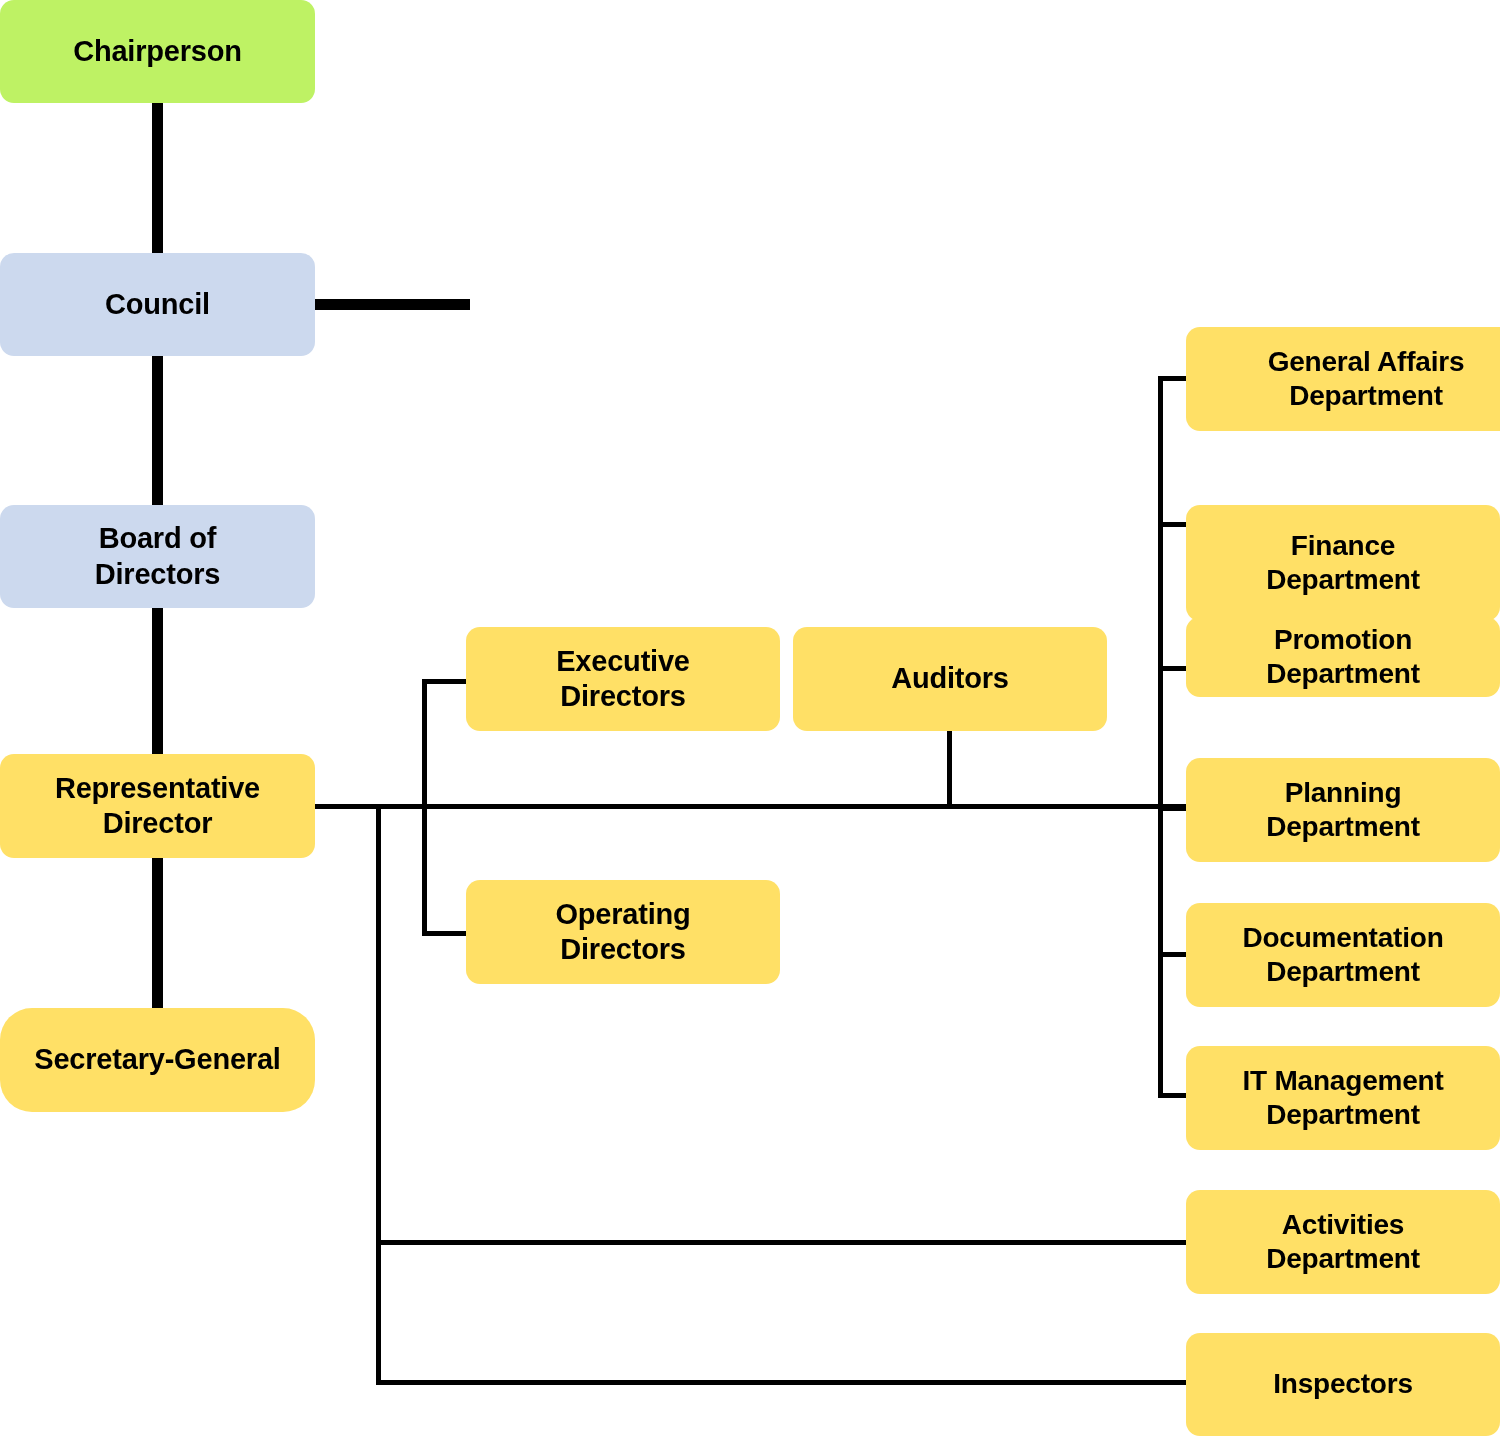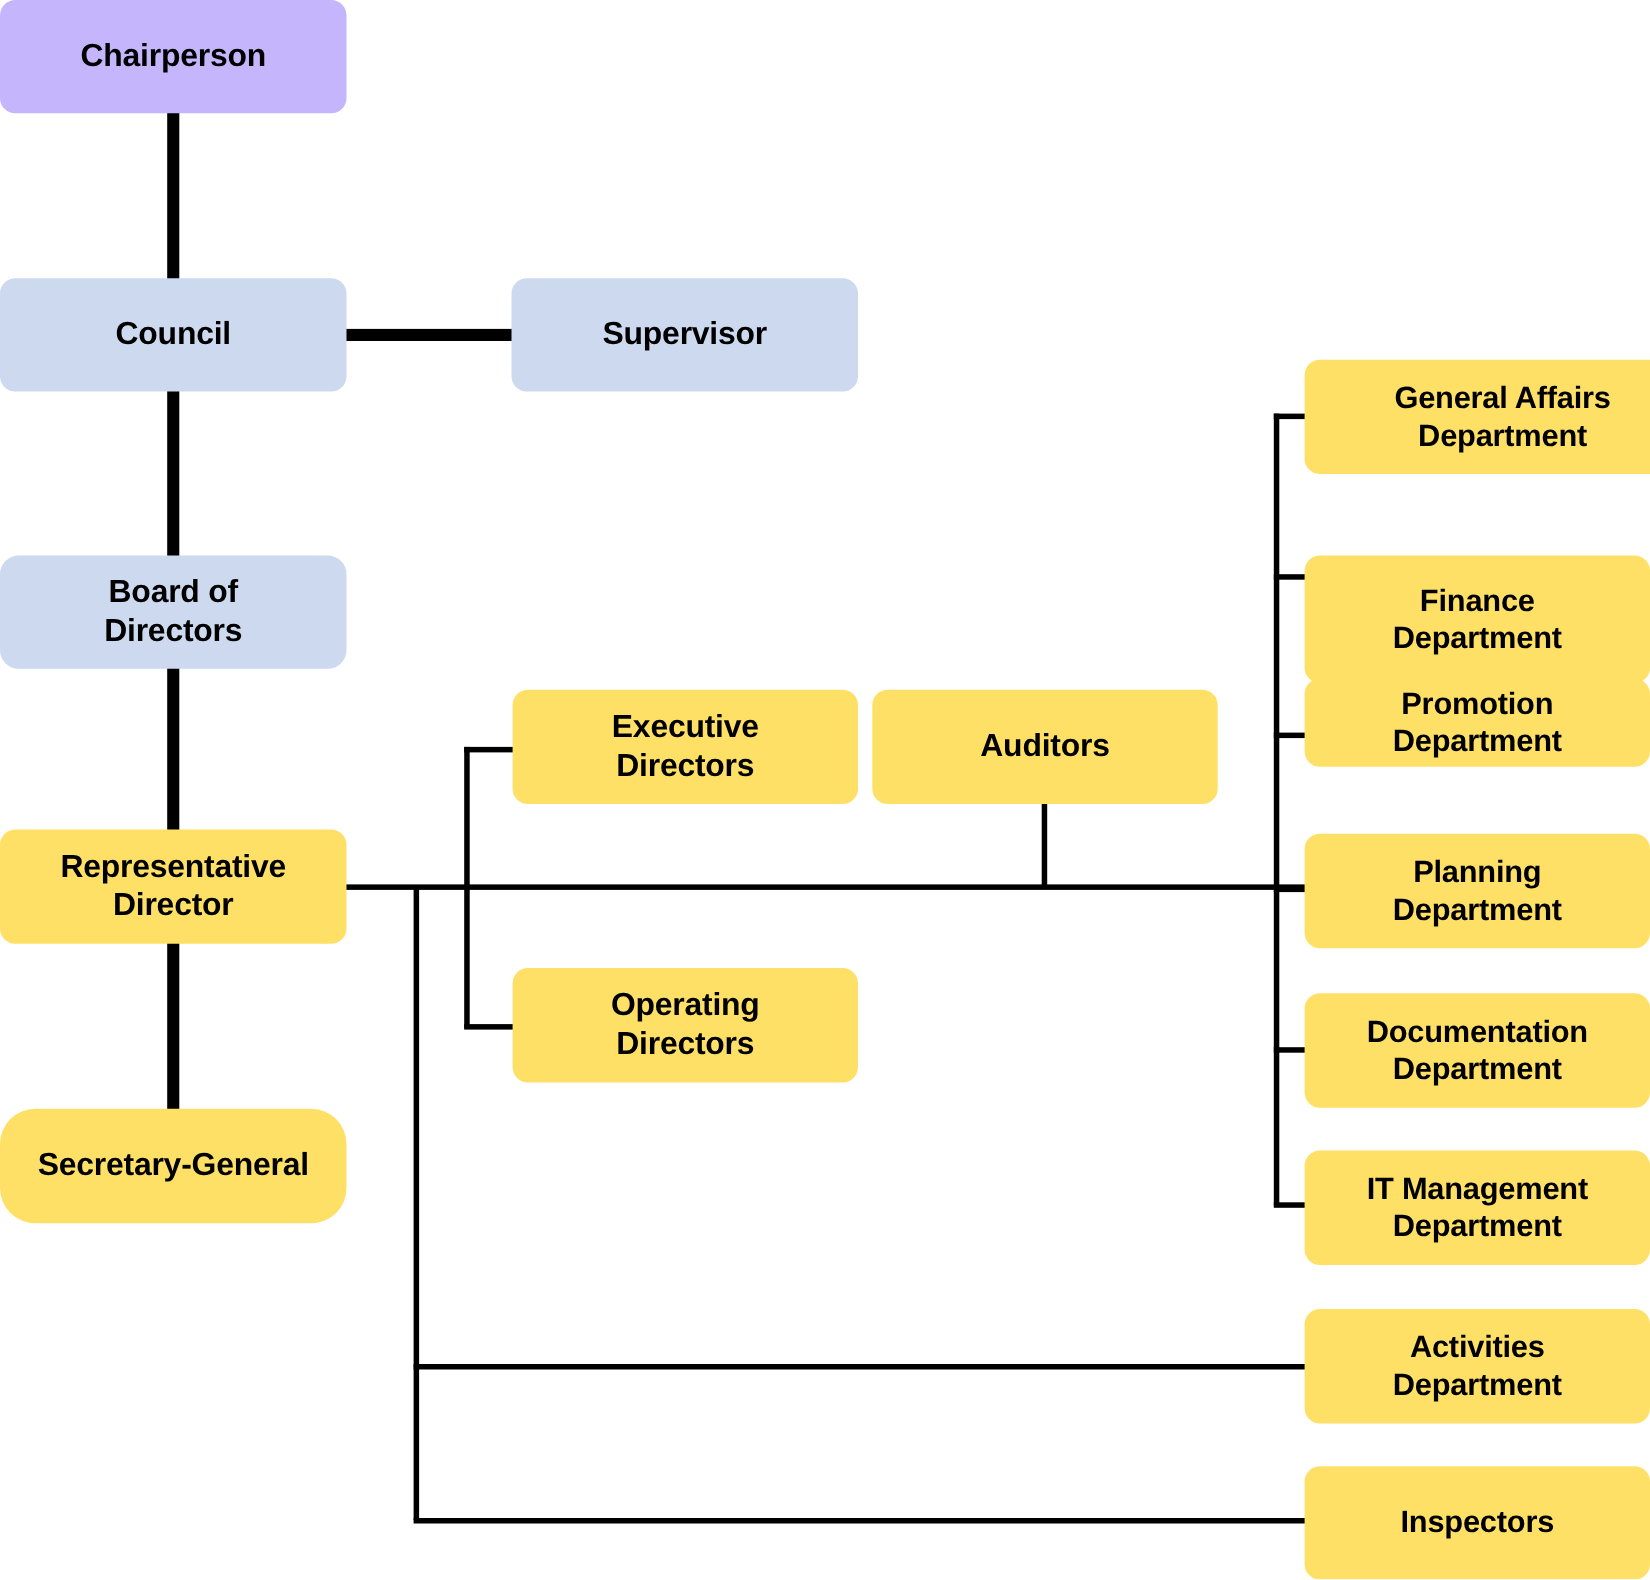--- a/index.html
+++ b/index.html
@@ -73,30 +73,27 @@
   <div class="edge thin-h" style="left: 1158px; top: 522px; width: 32px; background: rgb(0, 0, 0);"></div>
   <div class="edge thin-h" style="left: 1158px; top: 666px; width: 32px; background: rgb(0, 0, 0);"></div>
   <div class="edge thin-h" style="left: 1158px; top: 806px; width: 32px; background: rgb(0, 0, 0);"></div>
   <div class="edge thin-h" style="left: 1158px; top: 952px; width: 32px; background: rgb(0, 0, 0);"></div>
   <div class="edge thin-h" style="left: 1158px; top: 1093px; width: 32px; background: rgb(0, 0, 0);"></div>
 
   <div class="edge thin-v" style="left: 376px; top: 806px; height: 576px; background: rgb(0, 0, 0);"></div>
   <div class="edge thin-h" style="left: 376px; top: 1240px; width: 814px; background: rgb(0, 0, 0);"></div>
   <div class="edge thin-h" style="left: 376px; top: 1380px; width: 814px; background: rgb(0, 0, 0);"></div>
 
-  <div class="node blue" style="left: 0px; top: 0px; width: 315px; height: 103px; font-size: 29px; background: #c4b5fd;">
+  <div class="node blue" style="left: 0px; top: 0px; width: 315px; height: 103px; font-size: 29px; background: #bef264;">
       <span class="label">Chairperson</span>
     </div>
   <div class="node blue" style="left: 0px; top: 253px; width: 315px; height: 103px; font-size: 29px; background: rgb(204, 217, 238);">
       <span class="label">Council</span>
     </div>
-  <div class="node blue" style="left: 465px; top: 253px; width: 315px; height: 103px; font-size: 29px; background: rgb(204, 217, 238);">
-      <span class="label">Supervisor</span>
-    </div>
-  <div class="node blue" style="left: 0px; top: 505px; width: 315px; height: 103px; font-size: 29px; background: rgb(204, 217, 238); border-radius: 17px;">
+  <div class="node blue" style="left: 0px; top: 505px; width: 315px; height: 103px; font-size: 29px; background: rgb(204, 217, 238);">
       <span class="label">Board of<br>Directors</span>
     </div>
   <div class="node yellow" style="left: 0px; top: 754px; width: 315px; height: 104px; font-size: 29px; background: rgb(255, 224, 102);">
       <span class="label">Representative<br>Director</span>
     </div>
   <div class="node yellow" style="left: 0px; top: 1008px; width: 315px; height: 104px; font-size: 29px; background: rgb(255, 224, 102); border-radius: 32px;">
       <span class="label">Secretary-General</span>
     </div>
   <div class="node yellow" style="left: 466px; top: 627px; width: 314px; height: 104px; font-size: 29px; background: rgb(255, 224, 102); align-items: center;">
       <span class="label">Executive<br>Directors</span>

